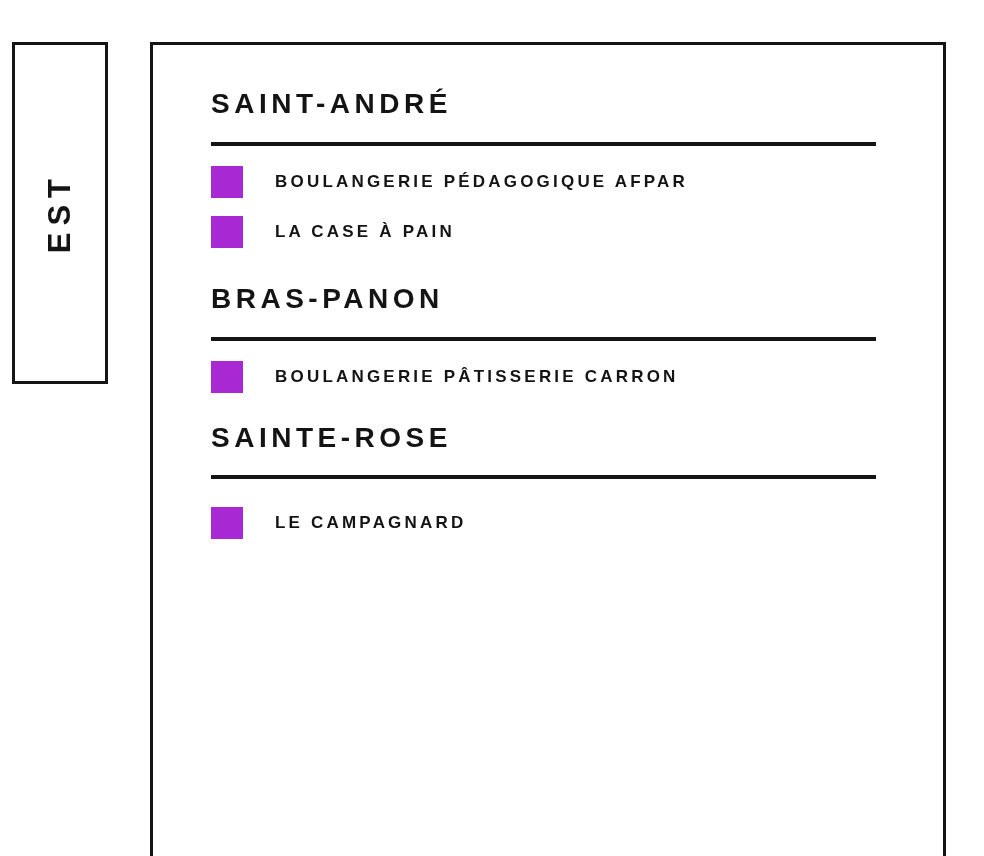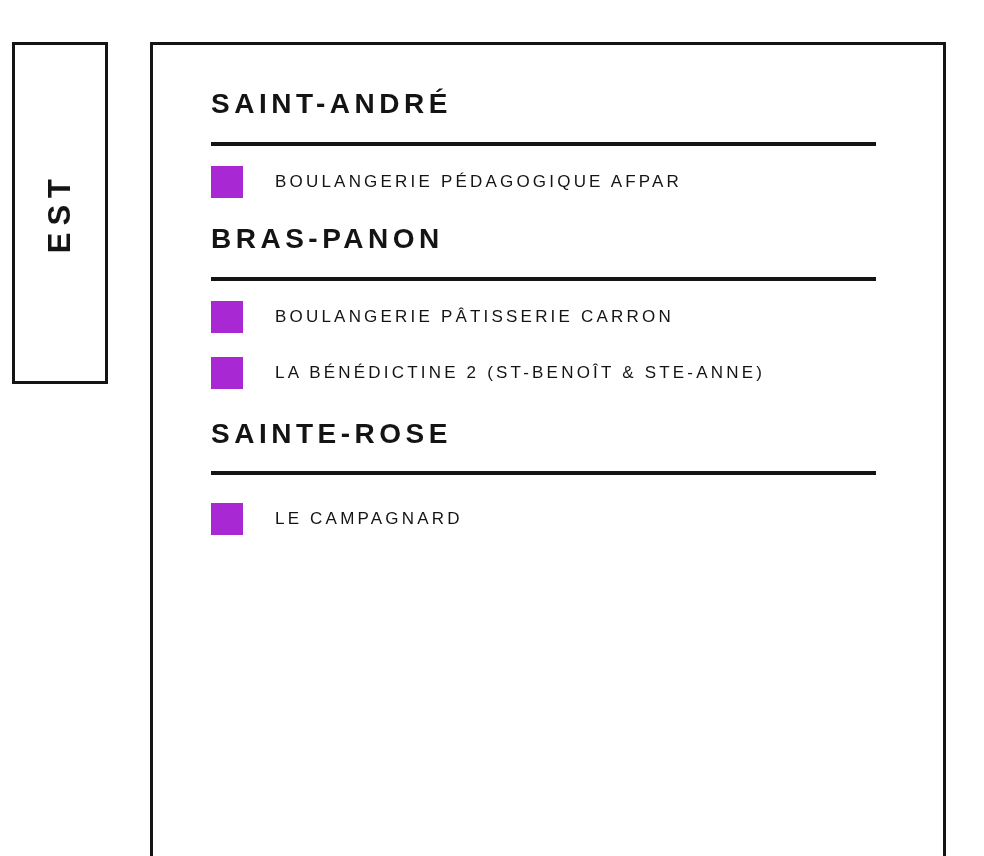--- a/index.html
+++ b/index.html
@@ -76,28 +76,28 @@
 
   .swatch {
     width: 32px;
     height: 32px;
     flex: 0 0 32px;
     margin-right: 32px;
   }
 
   .entry-label {
     font-size: 17px;
-    font-weight: normal;
+    font-weight: bold;
     letter-spacing: 3.2px;
     color: #141414;
     white-space: nowrap;
   }
 
   .group:nth-of-type(1) { margin-bottom: 18px; }
-  .group:nth-of-type(2) { margin-top: 26px; margin-bottom: 22px; }
+  .group:nth-of-type(2) { margin-top: 36px; margin-bottom: 22px; }
   .group:nth-of-type(3) { margin-top: 30px; }
   .group:nth-of-type(3) .entry { margin-bottom: 22px; text-align: right; }
   .group:nth-of-type(3) .group-rule { margin-bottom: 28px; }
   .group:nth-of-type(2) .entry { margin-bottom: 24px; text-align: center; }
   .group:nth-of-type(1) .entry { margin-bottom: 18px; }
 </style>
 </head>
 <body>
 
 <div class="region-tab">
@@ -106,32 +106,32 @@
 
 <div class="panel">
 
   <div class="group">
     <div class="group-title">SAINT-ANDRÉ</div>
     <div class="group-rule"></div>
     <div class="entry">
       <span class="swatch" style="background: rgb(168, 41, 212);"></span>
       <span class="entry-label">BOULANGERIE PÉDAGOGIQUE AFPAR</span>
     </div>
+    <div class="entry">
+      <span class="swatch" style="background: rgb(168, 41, 212);"></span>
+      <span class="entry-label">LA CASE À PAIN</span>
+    </div>
   </div>
 
   <div class="group">
     <div class="group-title">BRAS-PANON</div>
     <div class="group-rule"></div>
     <div class="entry">
       <span class="swatch" style="background: rgb(168, 41, 212);"></span>
       <span class="entry-label">BOULANGERIE PÂTISSERIE CARRON</span>
-    </div>
-    <div class="entry">
-      <span class="swatch" style="background: rgb(168, 41, 212);"></span>
-      <span class="entry-label">LA BÉNÉDICTINE 2 (ST-BENOÎT &amp; STE-ANNE)</span>
     </div>
   </div>
 
   <div class="group">
     <div class="group-title">SAINTE-ROSE</div>
     <div class="group-rule"></div>
     <div class="entry">
       <span class="swatch" style="background: rgb(168, 41, 212);"></span>
       <span class="entry-label">LE CAMPAGNARD</span>
     </div>

